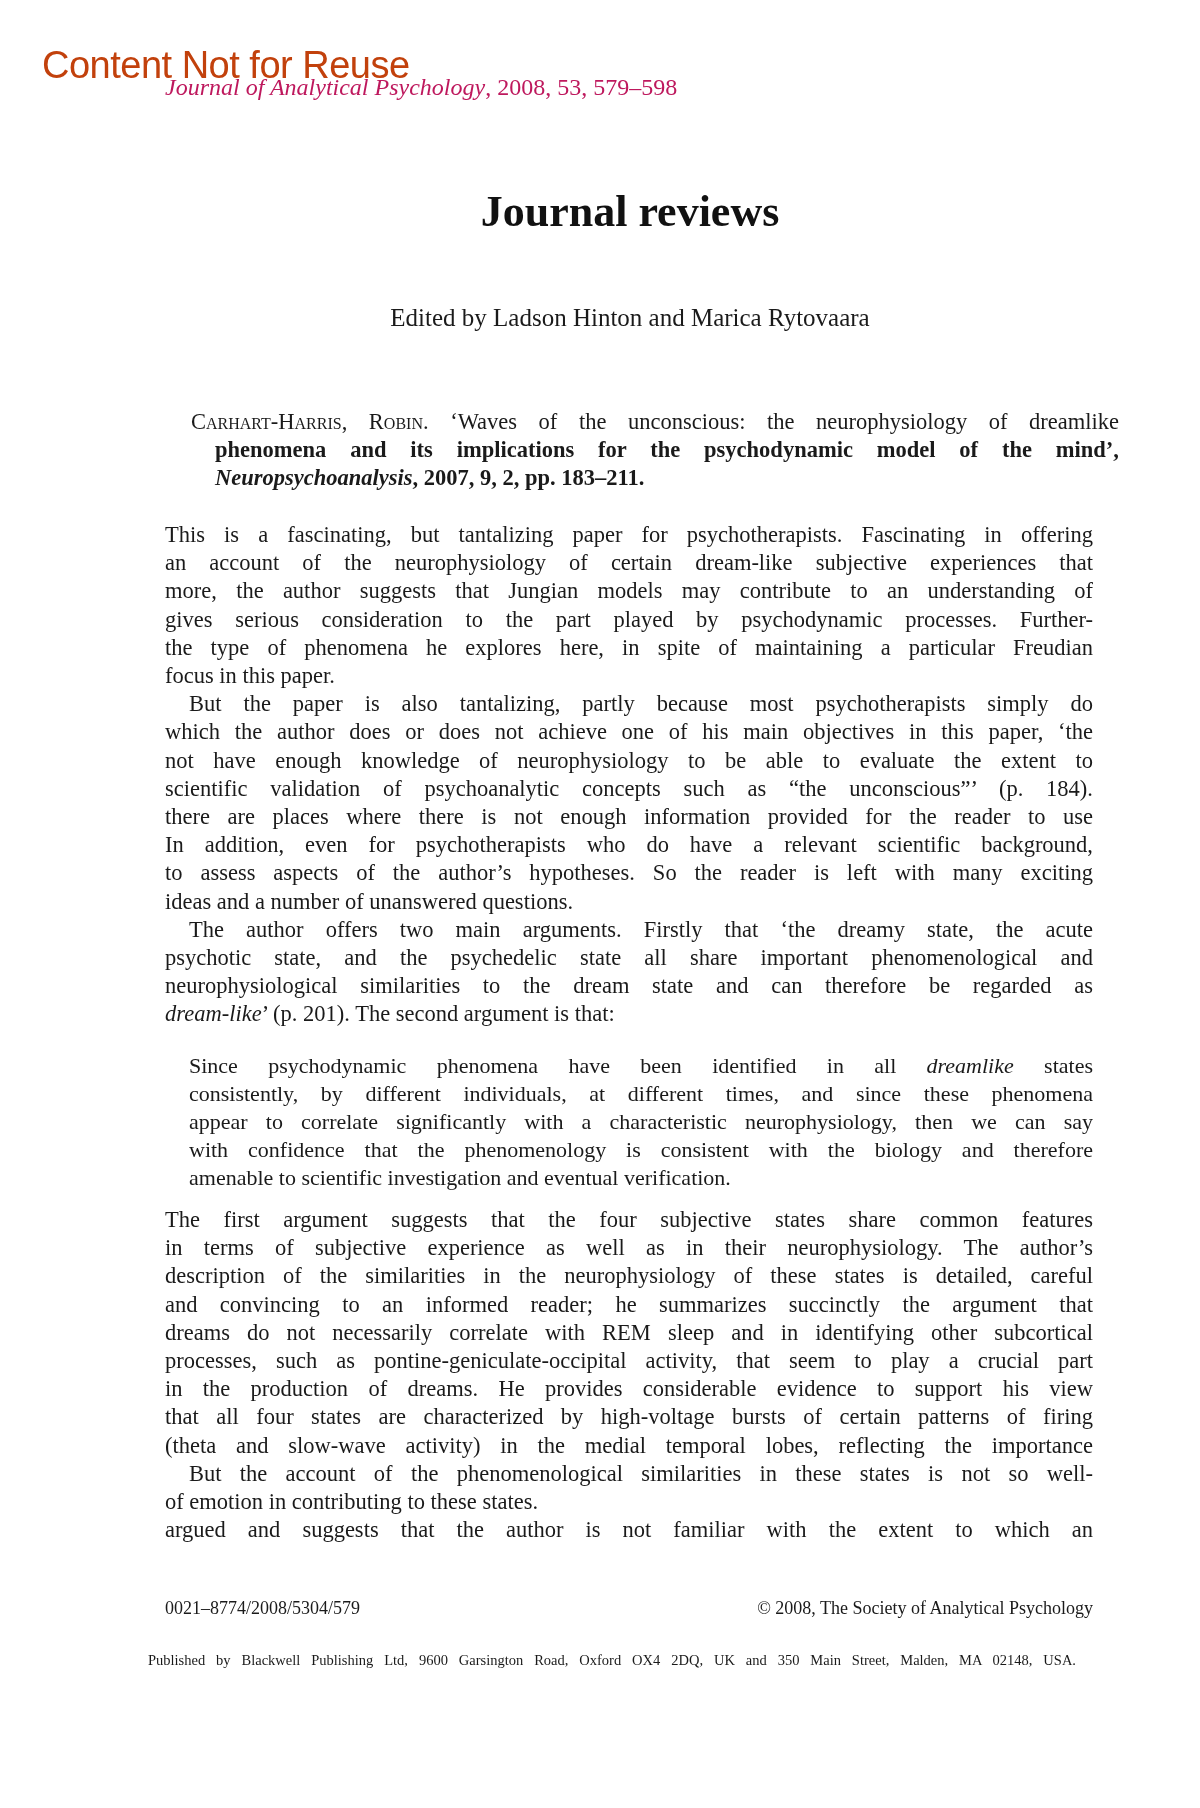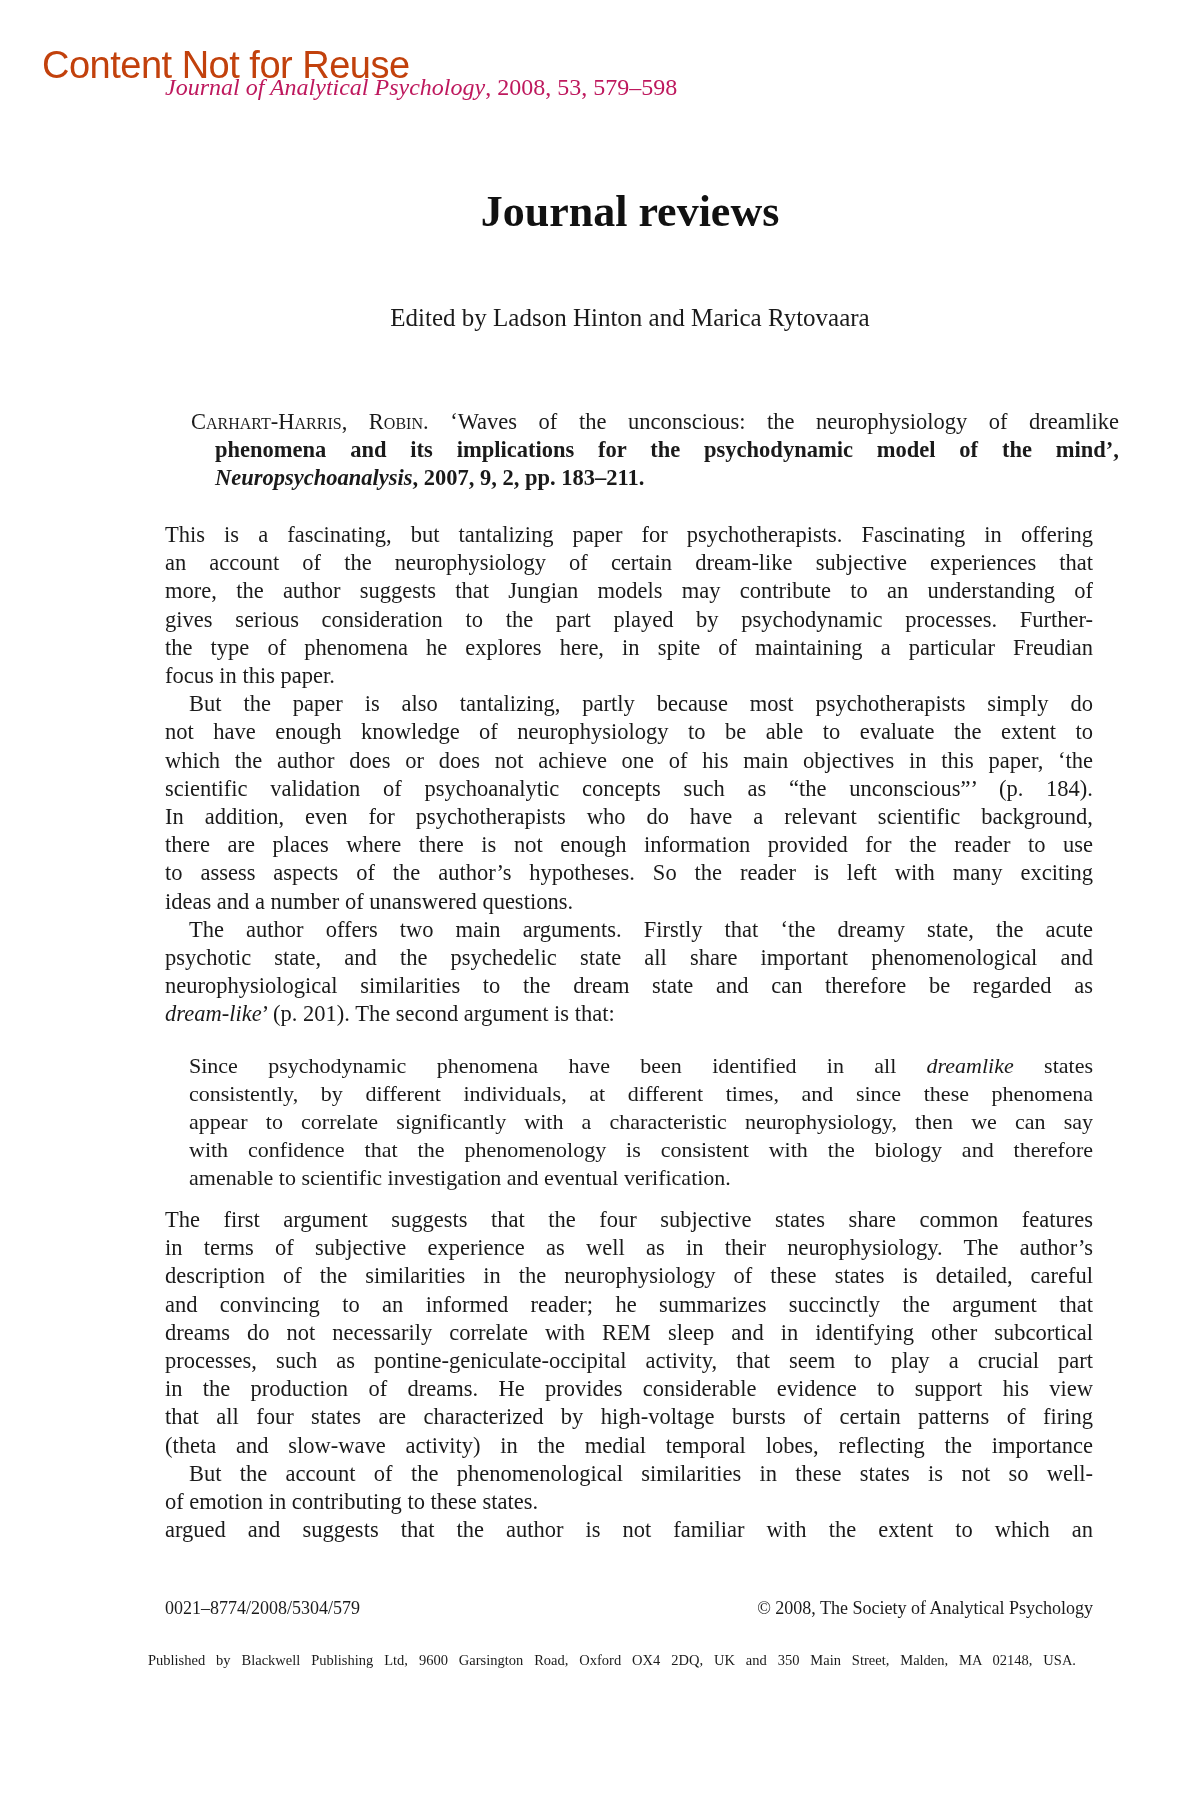--- a/index.html
+++ b/index.html
@@ -41,25 +41,25 @@
 
 <div class="block" style="top:521px;">
   <span class="line">This is a fascinating, but tantalizing paper for psychotherapists. Fascinating in offering</span>
   <span class="line">an account of the neurophysiology of certain dream-like subjective experiences that</span>
   <span class="line">more, the author suggests that Jungian models may contribute to an understanding of</span>
   <span class="line">gives serious consideration to the part played by psychodynamic processes. Further-</span>
   <span class="line">the type of phenomena he explores here, in spite of maintaining a particular Freudian</span>
   <span class="line last">focus in this paper.</span>
 
   <span class="line indent">But the paper is also tantalizing, partly because most psychotherapists simply do</span>
+  <span class="line">which the author does or does not achieve one of his main objectives in this paper, ‘the</span>
   <span class="line">not have enough knowledge of neurophysiology to be able to evaluate the extent to</span>
-  <span class="line">which the author does or does not achieve one of his main objectives in this paper, ‘the</span>
   <span class="line">scientific validation of psychoanalytic concepts such as “the unconscious”’ (p. 184).</span>
+  <span class="line">there are places where there is not enough information provided for the reader to use</span>
   <span class="line">In addition, even for psychotherapists who do have a relevant scientific background,</span>
-  <span class="line">there are places where there is not enough information provided for the reader to use</span>
   <span class="line">to assess aspects of the author’s hypotheses. So the reader is left with many exciting</span>
   <span class="line last">ideas and a number of unanswered questions.</span>
 
   <span class="line indent">The author offers two main arguments. Firstly that ‘the dreamy state, the acute</span>
   <span class="line">psychotic state, and the psychedelic state all share important phenomenological and</span>
   <span class="line">neurophysiological similarities to the dream state and can therefore be regarded as</span>
   <span class="line last"><i>dream-like</i><span>’ (p. 201). The second argument is that:</span></span>
 </div>
 
 <div class="quote" style="top:1052px;">

